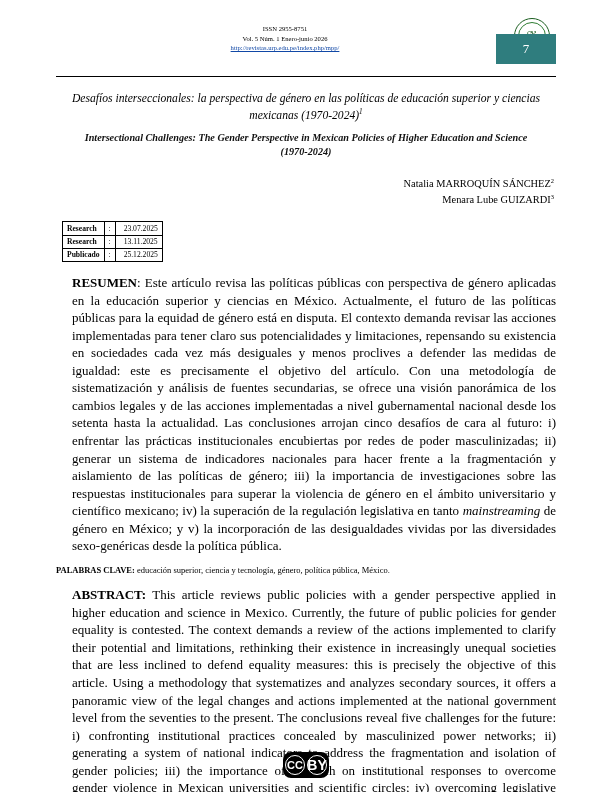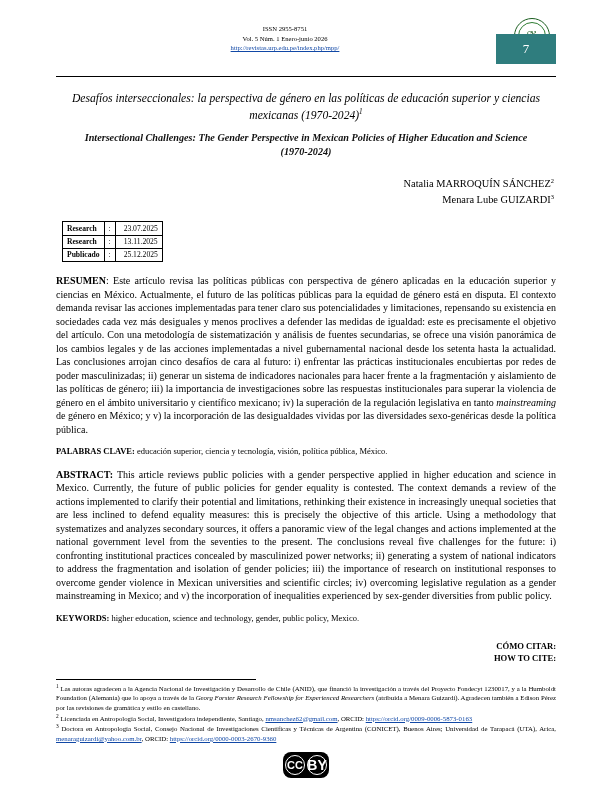--- a/index.html
+++ b/index.html
@@ -153,23 +153,23 @@
     padding: 1.2px 4px;
     line-height: 1.3;
   }
   .dates td.lbl { font-weight: bold; }
   .dates td.sep { text-align:center; border-left:none; border-right:none; width: 10px;}
   .dates td.val { text-align:center; padding-left: 8px; }
 
   
   p.abs {
     text-align: justify;
-    font-size: 10px;
+    font-size: 13px;
     line-height: 1.35;
-    margin: 0 0 10px 0;
+    margin: 0 0 10px 16px;
     hyphens: auto;
   }
   .kw {
     font-size: 8.5px;
     line-height: 1.35;
     margin: 0 0 10px 0;
     text-align: justify;
   }
   b, .b { font-weight: bold; }
   i, .i { font-style: italic; }
@@ -278,21 +278,21 @@
       <td class="val">25.12.2025</td>
     </tr>
   </tbody>
     </table>
 
   <p class="abs">
     <b>RESUMEN</b><span>: Este artículo revisa las políticas públicas con perspectiva de género aplicadas en la educación superior y ciencias en México. Actualmente, el futuro de las políticas públicas para la equidad de género está en disputa. El contexto demanda revisar las acciones implementadas para tener claro sus potencialidades y limitaciones, repensando su existencia en sociedades cada vez más desiguales y menos proclives a defender las medidas de igualdad: este es precisamente el objetivo del artículo. Con una metodología de sistematización y análisis de fuentes secundarias, se ofrece una visión panorámica de los cambios legales y de las acciones implementadas a nivel gubernamental nacional desde los setenta hasta la actualidad. Las conclusiones arrojan cinco desafíos de cara al futuro: i) enfrentar las prácticas institucionales encubiertas por redes de poder masculinizadas; ii) generar un sistema de indicadores nacionales para hacer frente a la fragmentación y aislamiento de las políticas de género; iii) la importancia de investigaciones sobre las respuestas institucionales para superar la violencia de género en el ámbito universitario y científico mexicano; iv) la superación de la regulación legislativa en tanto </span><i>mainstreaming</i><span> de género en México; y v) la incorporación de las desigualdades vividas por las diversidades sexo-genéricas desde la política pública.</span>
   </p>
 
   <p class="kw">
-    <b>PALABRAS CLAVE:</b><span> educación superior, ciencia y tecnología, visión, política pública, México.</span>
+    <b>PALABRAS CLAVE:</b><span> educación superior, ciencia y tecnología, género, política pública, México.</span>
   </p>
 
   <p class="abs">
     <b>ABSTRACT:</b><span> This article reviews public policies with a gender perspective applied in higher education and science in Mexico. Currently, the future of public policies for gender equality is contested. The context demands a review of the actions implemented to clarify their potential and limitations, rethinking their existence in increasingly unequal societies that are less inclined to defend equality measures: this is precisely the objective of this article. Using a methodology that systematizes and analyzes secondary sources, it offers a panoramic view of the legal changes and actions implemented at the national government level from the seventies to the present. The conclusions reveal five challenges for the future: i) confronting institutional practices concealed by masculinized power networks; ii) generating a system of national indicators to address the fragmentation and isolation of gender policies; iii) the importance of research on institutional responses to overcome gender violence in Mexican universities and scientific circles; iv) overcoming legislative regulation as a gender mainstreaming in Mexico; and v) the incorporation of inequalities experienced by sex-gender diversities from public policy.</span>
   </p>
 
   <p class="kw">
     <b>KEYWORDS:</b><span> higher education, science and technology, gender, public policy, Mexico.</span>
   </p>
 

